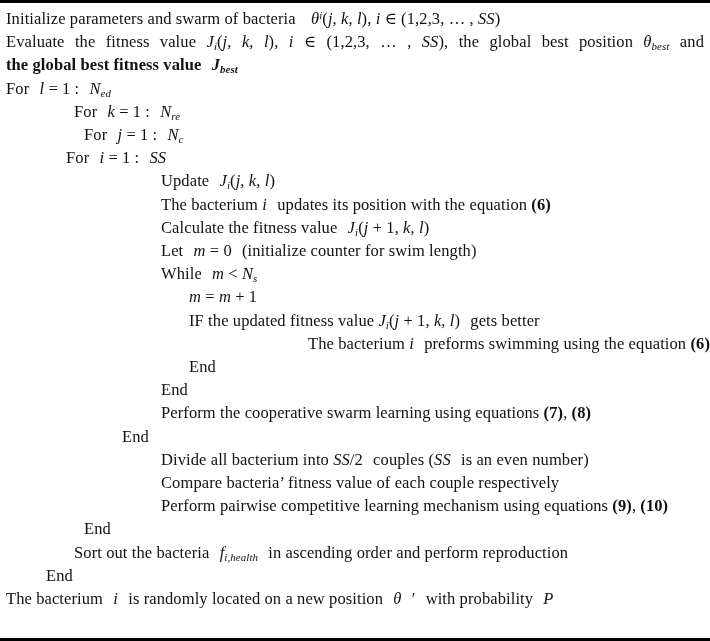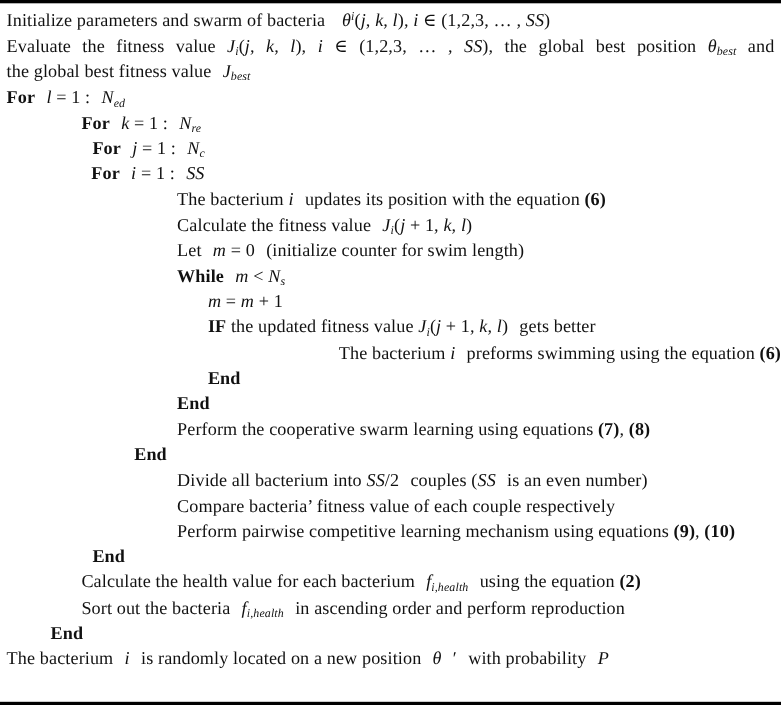--- a/index.html
+++ b/index.html
@@ -25,50 +25,51 @@
     font-size: 16.5px;
     line-height: 23.2px;
     color: #111111;
     white-space: nowrap;
     letter-spacing: 0.1px;
   }
   
   .ind0  { padding-left: 6px;   }
   .ind1  { padding-left: 46px; margin-left: 28px;  }
   .ind2  { padding-left: 84px;  }
-  .ind3  { padding-left: 83px; }
+  .ind3  { padding-left: 66px; }
   .ind4  { padding-left: 161px; }
   .ind5  { padding-left: 189px; }
   .ind6  { padding-left: 222px; text-align: right; }
   .ind-end-if    { padding-left: 189px; }
   .ind-end-j     { padding-left: 122px; }
   .ind-end-k     { padding-left: 84px;  }
   .ind-end-l     { padding-left: 46px;  }
 
-  .kw { font-weight: bold; }
+  .kw { font-weight: normal; }
   .mi { font-style: italic; font-family: "Liberation Serif","DejaVu Serif",serif; }
   .eqn { font-weight: bold; }
   sub, sup {
     font-size: 0.66em;
     line-height: 0;
   }
   sub { vertical-align: -0.28em; }
   sup { vertical-align: 0.5em; }
   .sb-i { font-style: italic; }
   .sp { display: inline-block; width: 6px; }
   .sp2 { display: inline-block; width: 11px; }
   .line.justified {
     white-space: normal;
     text-align: justify;
     text-align-last: justify;
     padding-right: 6px;
   }
   .line.wrapline {
     white-space: normal;
     padding-right: 12px;
+    font-weight: bold;
   }
 </style>
 </head>
 <body>
 
 <div id="algorithm-box" style="background: rgb(255, 255, 255); border-top-color: rgb(0, 0, 0); border-bottom-color: rgb(0, 0, 0); color: rgb(17, 17, 17);">
 
   <div class="line ind0">
     Initialize parameters and swarm of bacteria <span class="sp2"></span><span class="mi">θ</span><sup class="sb-i">i</sup>(<span class="mi">j</span>, <span class="mi">k</span>, <span class="mi">l</span>), <span class="mi">i</span> ∈ (1,2,3, … , <span class="mi">SS</span>)
   </div>
@@ -89,20 +90,23 @@
   </div>
 
   <div class="line ind2">
     <span class="kw">For</span> <span class="sp"></span><span class="mi">j</span> = 1 : <span class="sp"></span><span class="mi">N</span><sub class="sb-i">c</sub>
   </div>
 
   <div class="line ind3">
     <span class="kw">For</span> <span class="sp"></span><span class="mi">i</span> = 1 : <span class="sp"></span><span class="mi">SS</span>
   </div>
 
+  <div class="line ind4">
+    Update <span class="sp"></span><span class="mi">J</span><sub class="sb-i">i</sub>(<span class="mi">j</span>, <span class="mi">k</span>, <span class="mi">l</span>)
+  </div>
 
   <div class="line ind4">
     The bacterium <span class="mi">i</span> <span class="sp"></span>updates its position with the equation <span class="eqn">(6)</span>
   </div>
 
   <div class="line ind4">
     Calculate the fitness value <span class="sp"></span><span class="mi">J</span><sub class="sb-i">i</sub>(<span class="mi">j</span> + 1, <span class="mi">k</span>, <span class="mi">l</span>)
   </div>
 
   <div class="line ind4">
@@ -151,23 +155,20 @@
   </div>
 
   <div class="line ind4">
     Perform pairwise competitive learning mechanism using equations <span class="eqn">(9)</span>, <span class="eqn">(10)</span>
   </div>
 
   <div class="line ind-end-k">
     <span class="kw">End</span>
   </div>
 
-  <div class="line ind1">
-    Calculate the health value for each bacterium <span class="sp"></span><span class="mi">f</span><sub class="sb-i">i,health</sub> <span class="sp"></span>using the equation <span class="eqn">(2)</span>
-  </div>
 
   <div class="line ind1">
     Sort out the bacteria <span class="sp"></span><span class="mi">f</span><sub class="sb-i">i,health</sub> <span class="sp"></span>in ascending order and perform reproduction
   </div>
 
   <div class="line ind-end-l">
     <span class="kw">End</span>
   </div>
 
   <div class="line ind0">

